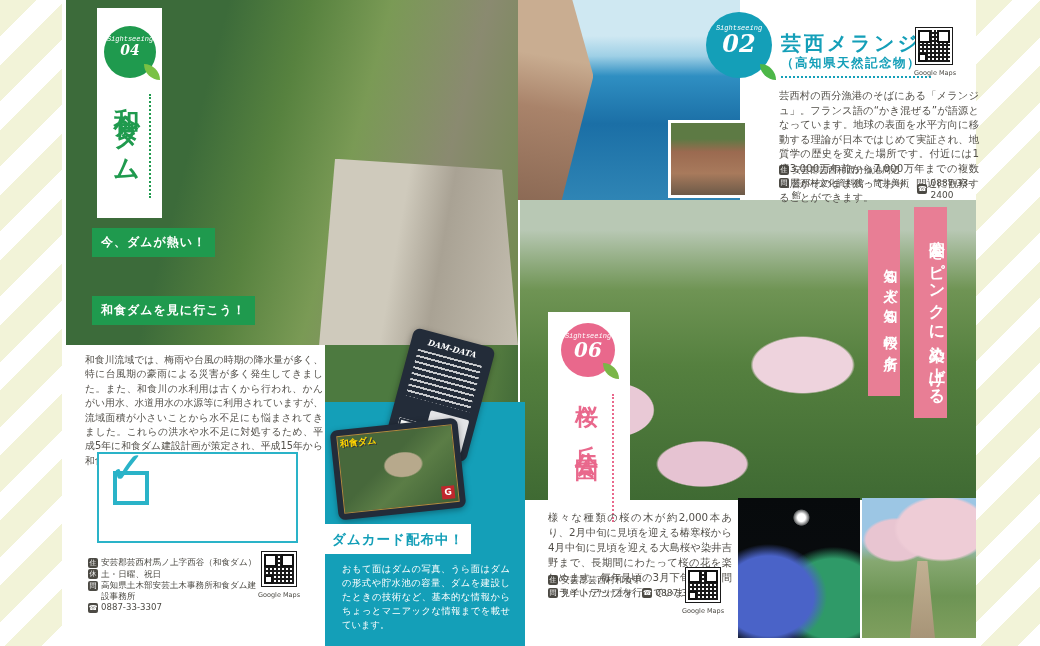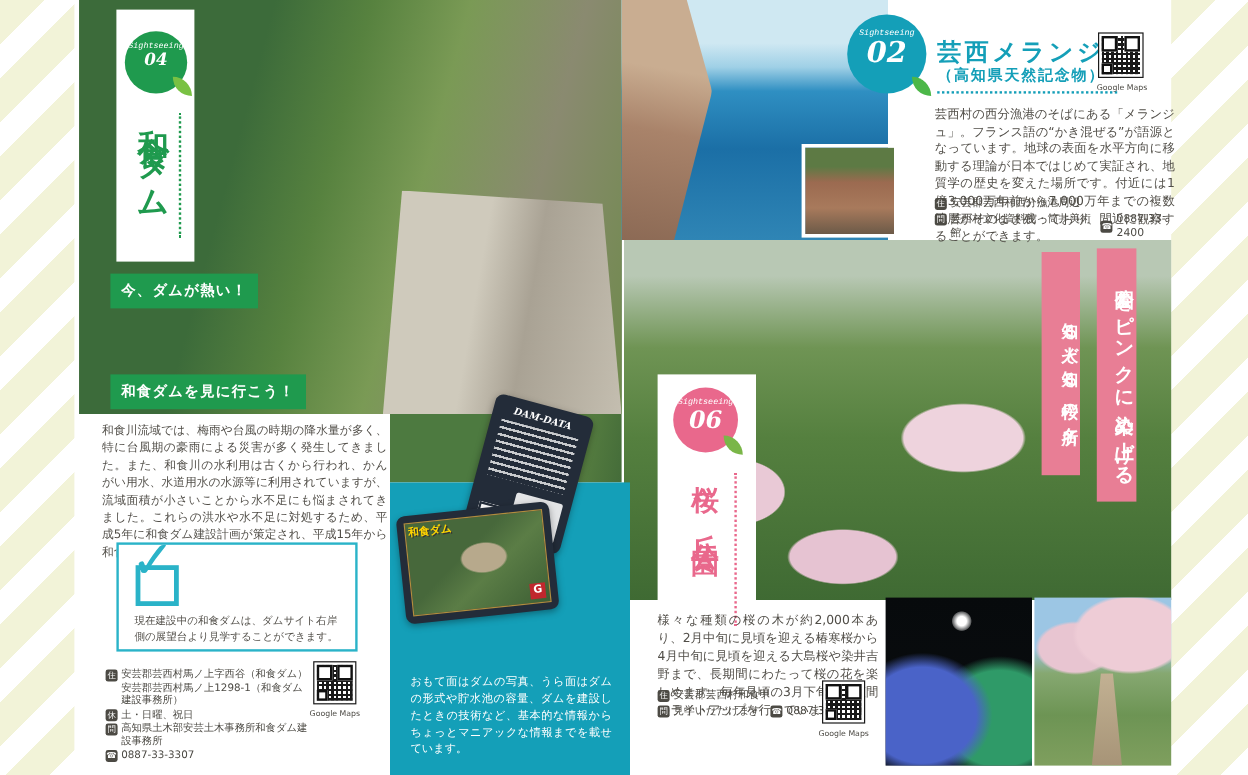--- a/index.html
+++ b/index.html
@@ -159,37 +159,33 @@
   <div class="abs strip04"></div>
   <div class="badge b-green" style="left:104px;top:26px;width:52px;height:52px">
     <span class="script">Sightseeing</span>
     <span class="num" style="font-size:14px">04</span>
     <span class="leaf"></span>
   </div>
   <div class="vtitle t04">和食ダム</div>
   <div class="vdots d04"></div>
 
   <div class="gbanner" style="left:92px;top:228px">今、ダムが熱い！</div>
-  <div class="gbanner" style="left:92px;top:312px">和食ダムを見に行こう！</div>
+  <div class="gbanner" style="left:92px;top:296px">和食ダムを見に行こう！</div>
 
   <div class="body-txt b04">和食川流域では、梅雨や台風の時期の降水量が多く、特に台風期の豪雨による災害が多く発生してきました。また、和食川の水利用は古くから行われ、かんがい用水、水道用水の水源等に利用されていますが、流域面積が小さいことから水不足にも悩まされてきました。これらの洪水や水不足に対処するため、平成5年に和食ダム建設計画が策定され、平成15年から和食ダム建設事業が始まりました。</div>
 
   <div class="visitbox">
     <div class="chk"></div>
     <div class="chk-mark">✓</div>
-    <div class="visit-note">現在建設中の和食ダムは、ダムサイト右岸側の展望台より見学することができます。</div>
   </div>
 
   <div class="contact c04">
     <div class="crow">
         <span class="cicon">住</span>
         <span>安芸郡芸西村馬ノ上字西谷（和食ダム）</span>
-      </div>
-    <div class="crow indent">
-        <span>安芸郡芸西村馬ノ上1298-1（和食ダム建設事務所）</span>
       </div>
     <div class="crow">
         <span class="cicon">休</span>
         <span>土・日曜、祝日</span>
       </div>
     <div class="crow">
         <span class="cicon">問</span>
         <span>高知県土木部安芸土木事務所和食ダム建設事務所</span>
       </div>
     <div class="crow">
@@ -206,20 +202,23 @@
   <div class="card card-back">
     <div class="cb-title">DAM-DATA</div>
     <div class="cb-lines"></div>
     <div class="cb-qr"></div>
     <div class="cb-note"></div>
   </div>
   <div class="card card-front">
     <div class="cf-photo"></div>
     <div class="cf-title">和食ダム</div>
     <div class="cf-logo">G</div>
+  </div>
+  <div class="headband">
+    <span>ダムカード配布中！</span>
   </div>
   <div class="body-txt cardtxt">おもて面はダムの写真、うら面はダムの形式や貯水池の容量、ダムを建設したときの技術など、基本的な情報からちょっとマニアックな情報までを載せています。</div>
 
   <div class="badge b-teal" style="left:706px;top:12px;width:66px;height:66px">
     <span class="script" style="margin-top:12px">Sightseeing</span>
     <span class="num" style="font-size:24px">02</span>
     <span class="leaf"></span>
   </div>
   <div class="t02">芸西メランジュ</div>
   <div class="t02sub">（高知県天然記念物）</div>

